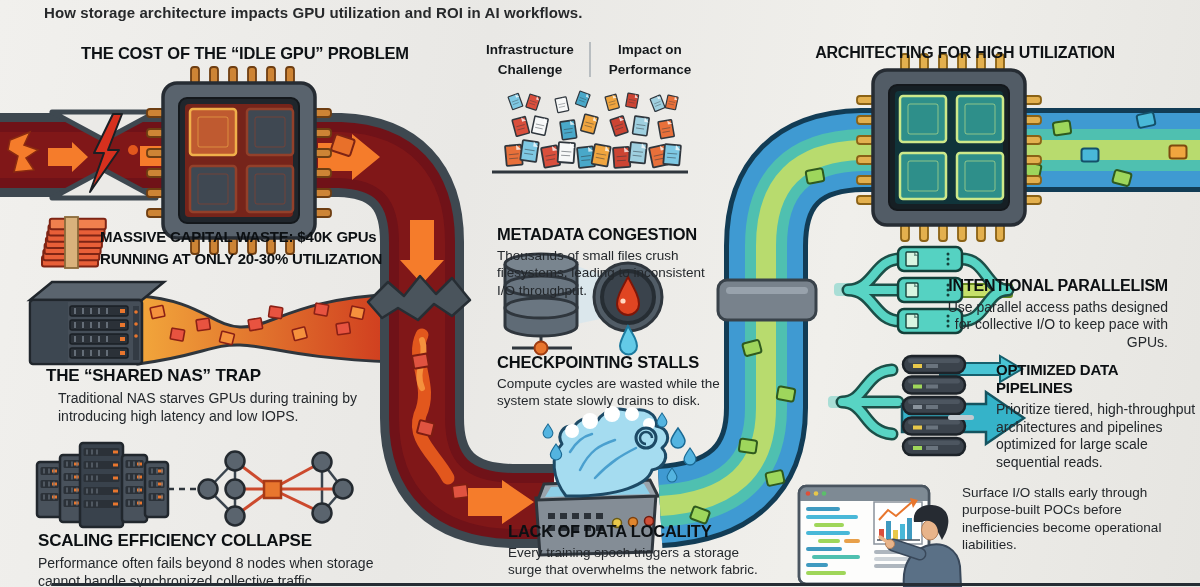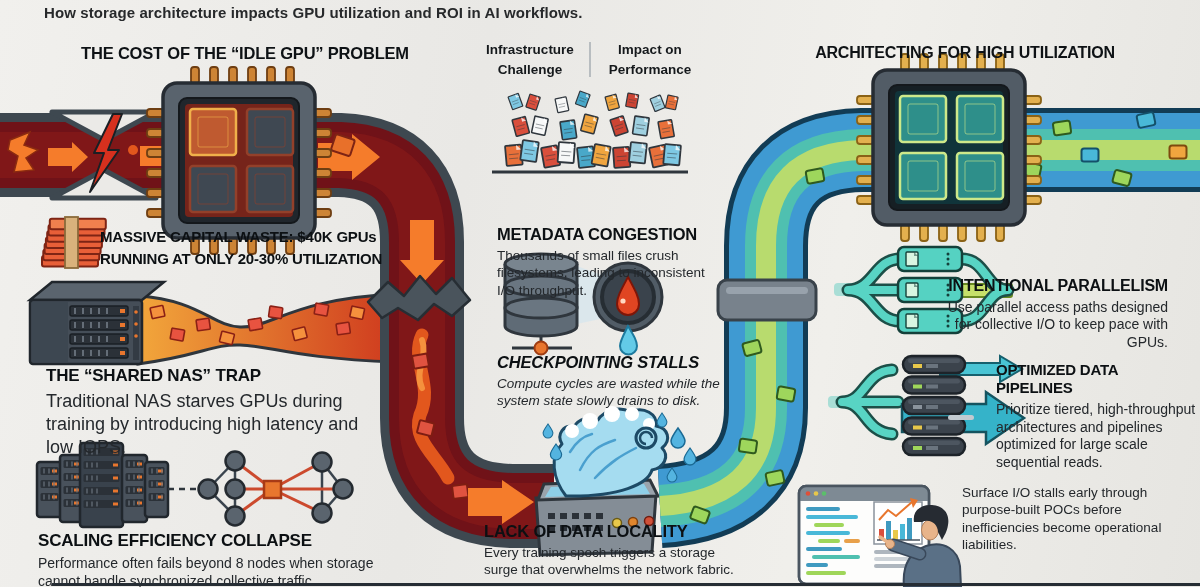--- a/index.html
+++ b/index.html
@@ -748,39 +748,39 @@
 </div>
 
 <div class="txt sec-h" style="left:790px;top:44px;width:350px;font-size:16px;">ARCHITECTING FOR HIGH UTILIZATION</div>
 
 <div class="txt card" style="left:100px;top:226px;width:288px;">
   <div class="c-t" style="font-size:15px;line-height:1.45;">MASSIVE CAPITAL WASTE: $40K GPUs RUNNING AT ONLY 20-30% UTILIZATION</div>
 </div>
 
 <div class="txt card" style="left:46px;top:366px;width:322px;">
   <div class="c-t" style="font-size:17px;">THE “SHARED NAS” TRAP</div>
-  <div class="c-b" style="font-size:18px;">Traditional NAS starves GPUs during training by introducing high latency and low IOPS.</div>
+  <div class="c-b" style="font-size:14px;margin-left:12px;">Traditional NAS starves GPUs during training by introducing high latency and low IOPS.</div>
 </div>
 
 <div class="txt card" style="left:38px;top:531px;width:356px;">
   <div class="c-t" style="font-size:17px;">SCALING EFFICIENCY COLLAPSE</div>
   <div class="c-b" style="font-size:14px;">Performance often fails beyond 8 nodes when storage cannot handle synchronized collective traffic.</div>
 </div>
 
 <div class="txt card" style="left:497px;top:180px;width:228px;margin-top:44px;">
   <div class="c-t">METADATA CONGESTION</div>
   <div class="c-b">Thousands of small files crush filesystems, leading to inconsistent I/O throughput.</div>
 </div>
 
-<div class="txt card" style="left:497px;top:352px;width:240px;font-style:italic;">
+<div class="txt card" style="left:497px;top:352px;width:240px;">
   <div class="c-t">CHECKPOINTING STALLS</div>
   <div class="c-b">Compute cycles are wasted while the system state slowly drains to disk.</div>
 </div>
 
-<div class="txt card" style="left:484px;top:521px;width:264px;">
+<div class="txt card" style="left:508px;top:521px;width:264px;">
   <div class="c-t">LACK OF DATA LOCALITY</div>
   <div class="c-b">Every training spoch triggers a storage surge that overwhelms the network fabric.</div>
 </div>
 
 <div class="txt card ta-r" style="left:928px;top:244px;width:240px;">
   <div class="c-t" style="font-size:16px;">INTENTIONAL PARALLELISM</div>
   <div class="c-b" style="font-size:14px;">Use parallel access paths designed for collective I/O to keep pace with GPUs.</div>
 </div>
 
 <div class="txt card" style="left:996px;top:361px;width:200px;">

